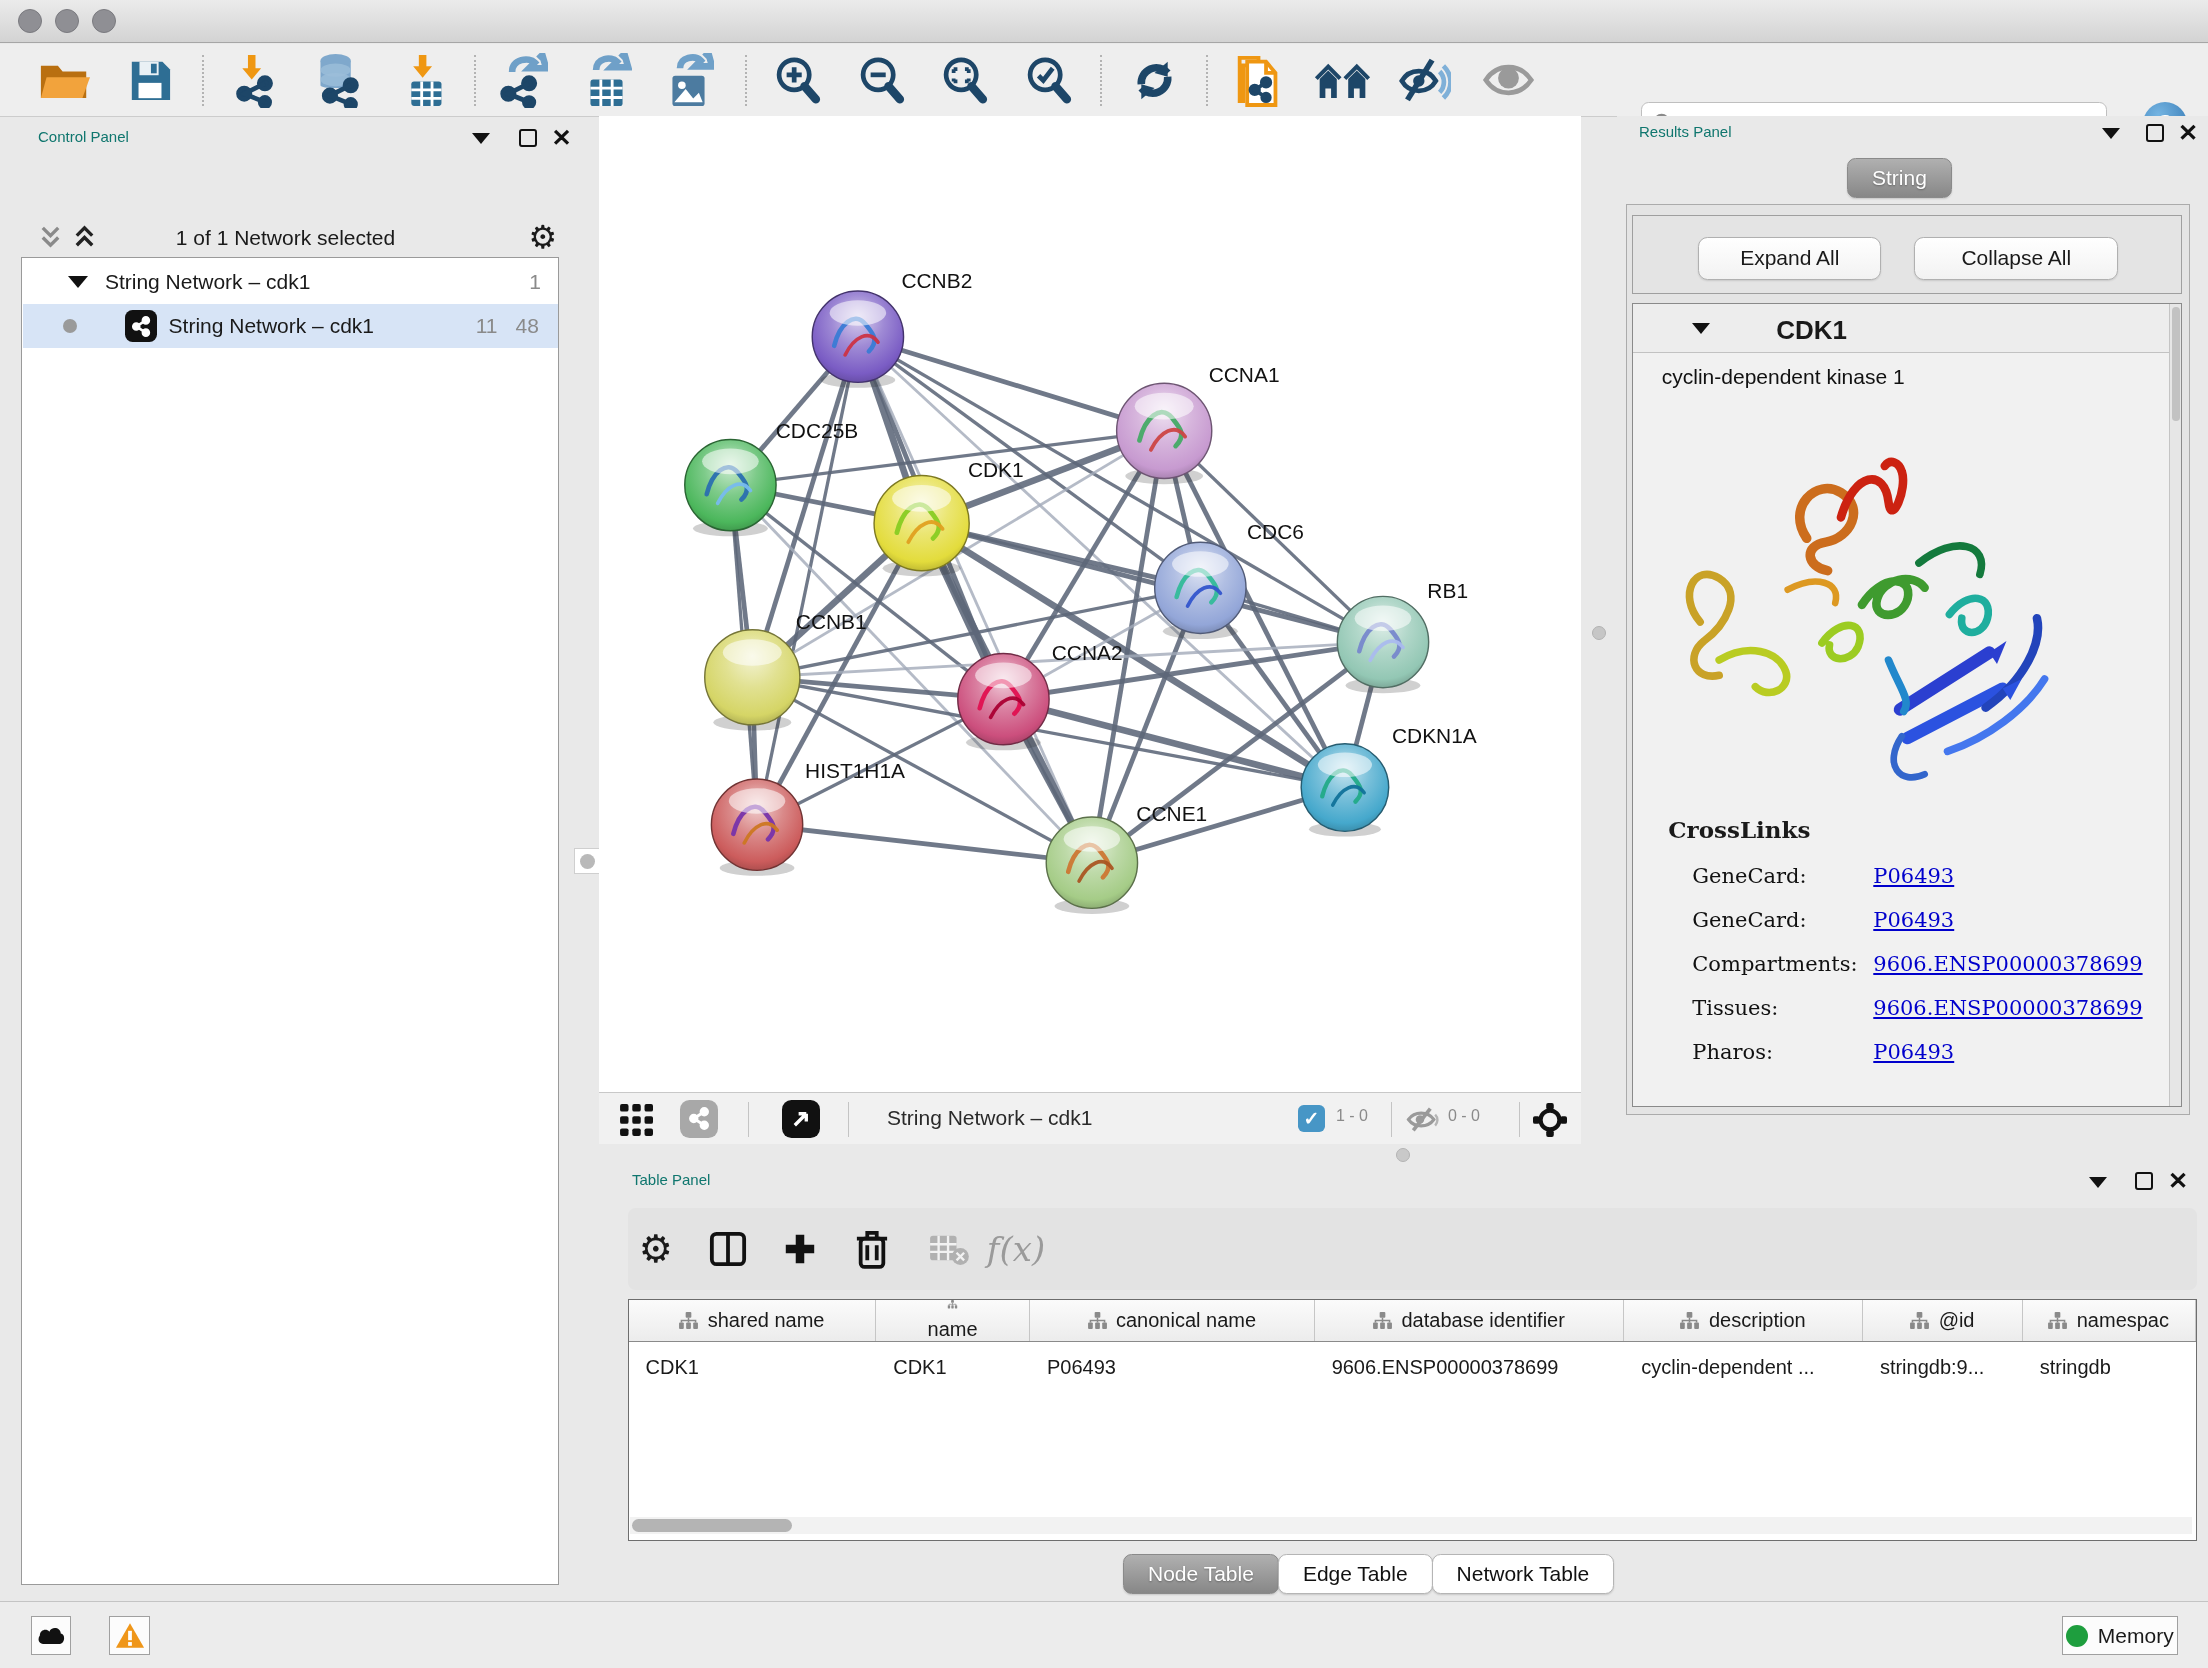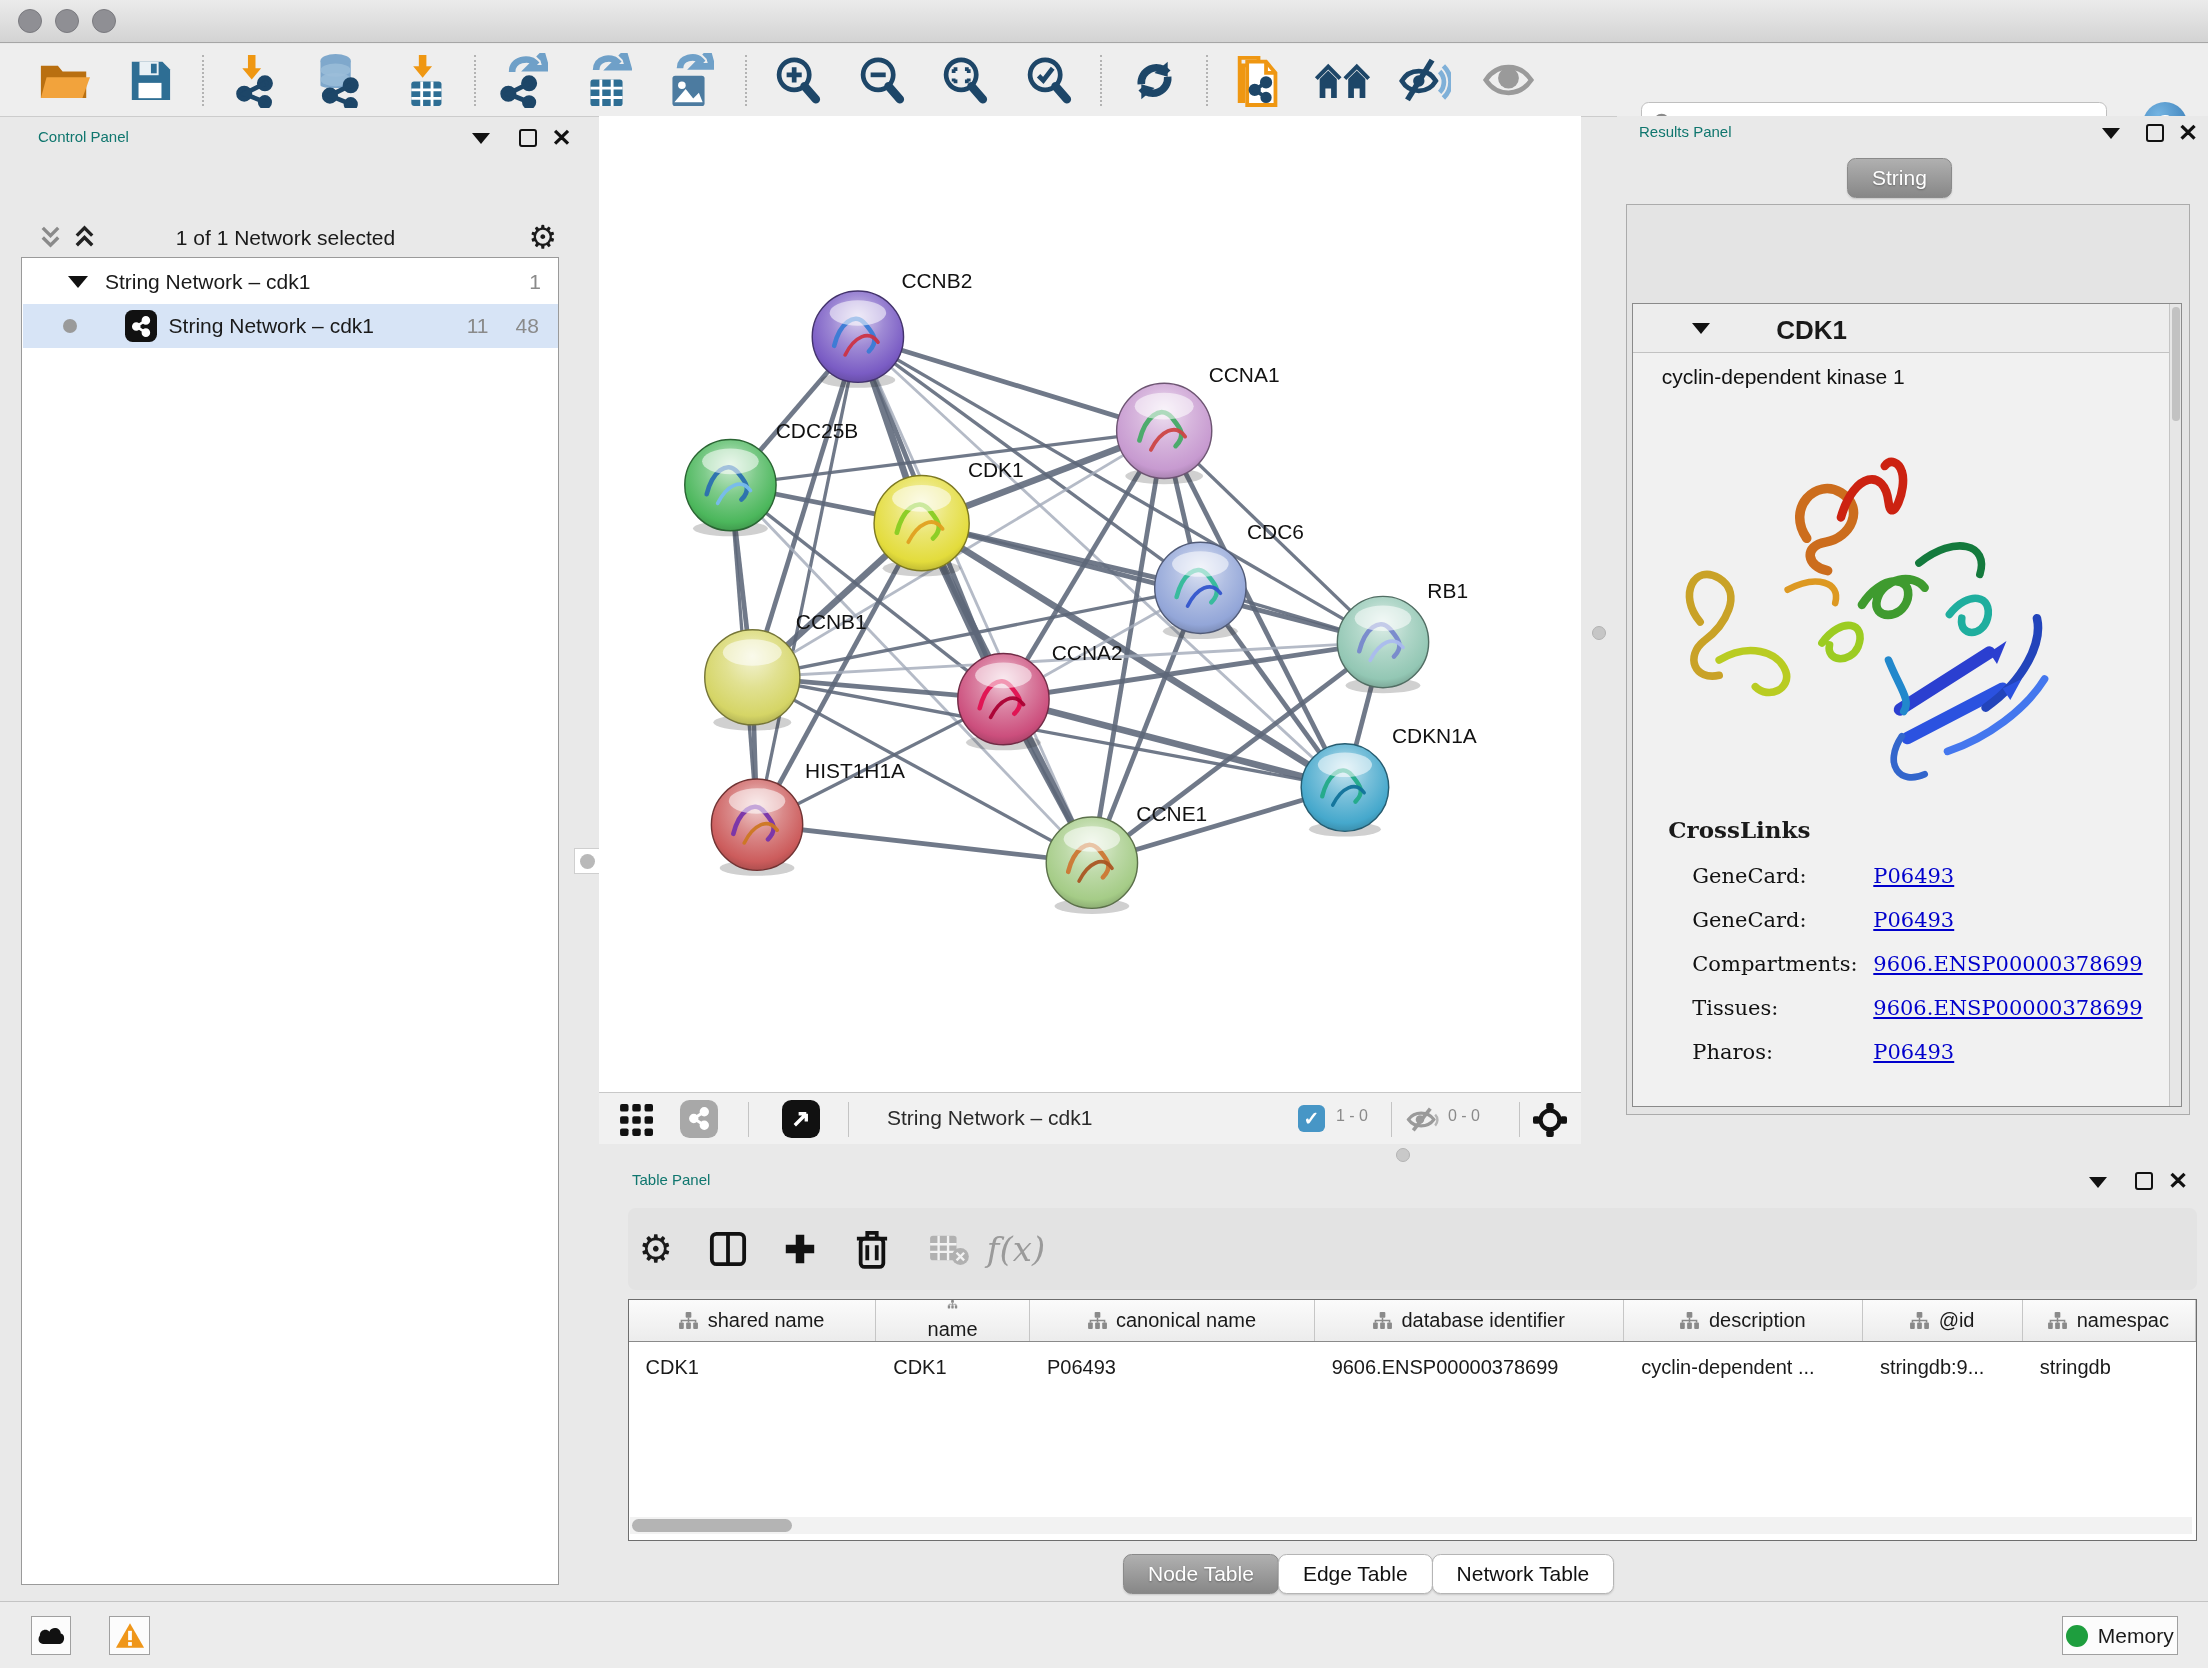--- a/index.html
+++ b/index.html
@@ -304,21 +304,21 @@
             <g stroke="#fff" stroke-width="3" fill="#fff">
           <circle cx="17" cy="5" r="3.4"></circle>
               <circle cx="6" cy="12" r="3.4"></circle>
               <circle cx="17" cy="19" r="3.4"></circle>
           <path d="M17 5 L6 12 L17 19" fill="none"></path>
             </g>
           </svg>
       </div>
       <span style="margin-left:11.4px">String Network – cdk1</span>
       <span class="cnt" style="margin-left:auto">11</span>
-      <span class="cnt" style="margin-left:27px;margin-right:19px">48</span>
+      <span class="cnt" style="margin-left:18px;margin-right:19px">48</span>
     </div>
   </div>
 </div>
 
 <div class="abs vsplit-handle">
     <div class="vsplit-dot"></div>
   </div>
 <div class="abs vsplit2-dot"></div>
 <div class="abs hsplit-dot"></div>
 
@@ -587,20 +587,24 @@
   <div class="panel-title abs" style="left:22px;top:6.7px">Results Panel</div>
   <div class="hdr-ico tri-down" style="left:485px;top:12.4px"></div>
   <div class="hdr-ico float-ico" style="left:529px;top:7.6px"></div>
   <div class="hdr-ico close-ico" style="left:561px;top:7.6px">✕</div>
 
   <div class="tabs" style="left:231px;top:42px">
     <div class="tab sel">String</div>
   </div>
 
   <div class="rp-container">
+    <div class="rp-box1">
+      <div class="rp-btn" style="left:65px;width:183px">Expand All</div>
+      <div class="rp-btn" style="left:281px;width:204px">Collapse All</div>
+    </div>
     <div class="rp-box2">
       <div class="rp-entry-hdr">
         <div class="tri-down abs" style="left:59px;top:19px"></div>
         <div class="abs" style="left:143px;top:10.5px;font-size:26px;font-weight:bold">CDK1</div>
       </div>
       <div class="rp-desc">cyclin-dependent kinase 1</div>
       <svg class="abs" style="left:31px;top:109px" width="411" height="399" viewBox="0 0 432 400">
         <g fill="none" stroke-linecap="round">
           <path d="M38 210 C14 182 32 148 58 164 C84 180 64 214 42 230 C22 246 32 272 58 266" stroke="#c9a227" stroke-width="8"></path>
           <path d="M58 250 C88 232 120 240 128 262 C134 280 110 292 96 278" stroke="#b9cc22" stroke-width="8"></path>

